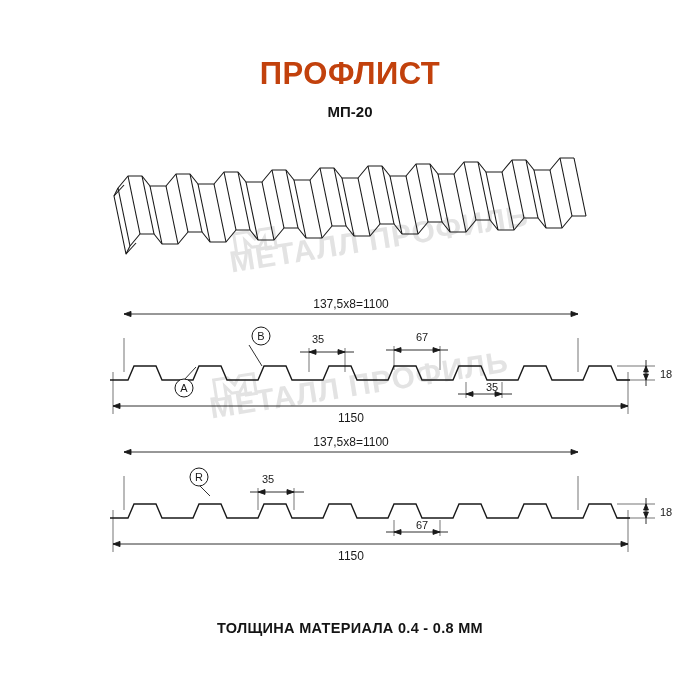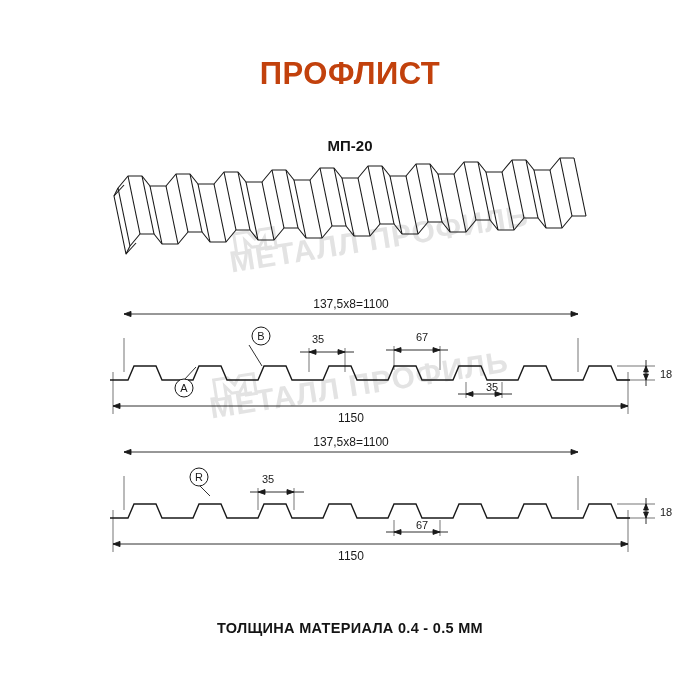--- a/index.html
+++ b/index.html
@@ -34,21 +34,20 @@
   }
   .subtitle {
     position: absolute;
     top: 103px;
     left: 0;
     width: 700px;
     text-align: center;
     font-size: 15px;
     font-weight: bold;
     color: #141414;
-    margin-top: 34px;
   }
   .footer {
     position: absolute;
     top: 620px;
     left: 0;
     width: 700px;
     text-align: center;
     font-size: 14.5px;
     font-weight: bold;
     letter-spacing: 0.3px;
@@ -291,15 +290,15 @@
       <text x="351" y="446" text-anchor="middle" font-family="Liberation Sans, sans-serif" font-size="12" fill="#1a1a1a" stroke="none">137,5х8=1100</text>
       <text x="351" y="560" text-anchor="middle" font-family="Liberation Sans, sans-serif" font-size="12" fill="#1a1a1a" stroke="none">1150</text>
       <text x="268" y="483" text-anchor="middle" font-family="Liberation Sans, sans-serif" font-size="11" fill="#1a1a1a" stroke="none">35</text>
       <text x="422" y="529" text-anchor="middle" font-family="Liberation Sans, sans-serif" font-size="11" fill="#1a1a1a" stroke="none">67</text>
       <text x="660" y="516" text-anchor="start" font-family="Liberation Sans, sans-serif" font-size="11" fill="#1a1a1a" stroke="none">18</text>
       <text x="199" y="481" text-anchor="middle" font-family="Liberation Sans, sans-serif" font-size="11" fill="#1a1a1a" stroke="none">R</text>
     </g>
 
   </svg>
 
-  <div class="footer">ТОЛЩИНА МАТЕРИАЛА 0.4 - 0.5 ММ</div>
+  <div class="footer">ТОЛЩИНА МАТЕРИАЛА 0.4 - 0.8 ММ</div>
 
 </div>
 
 </body></html>

